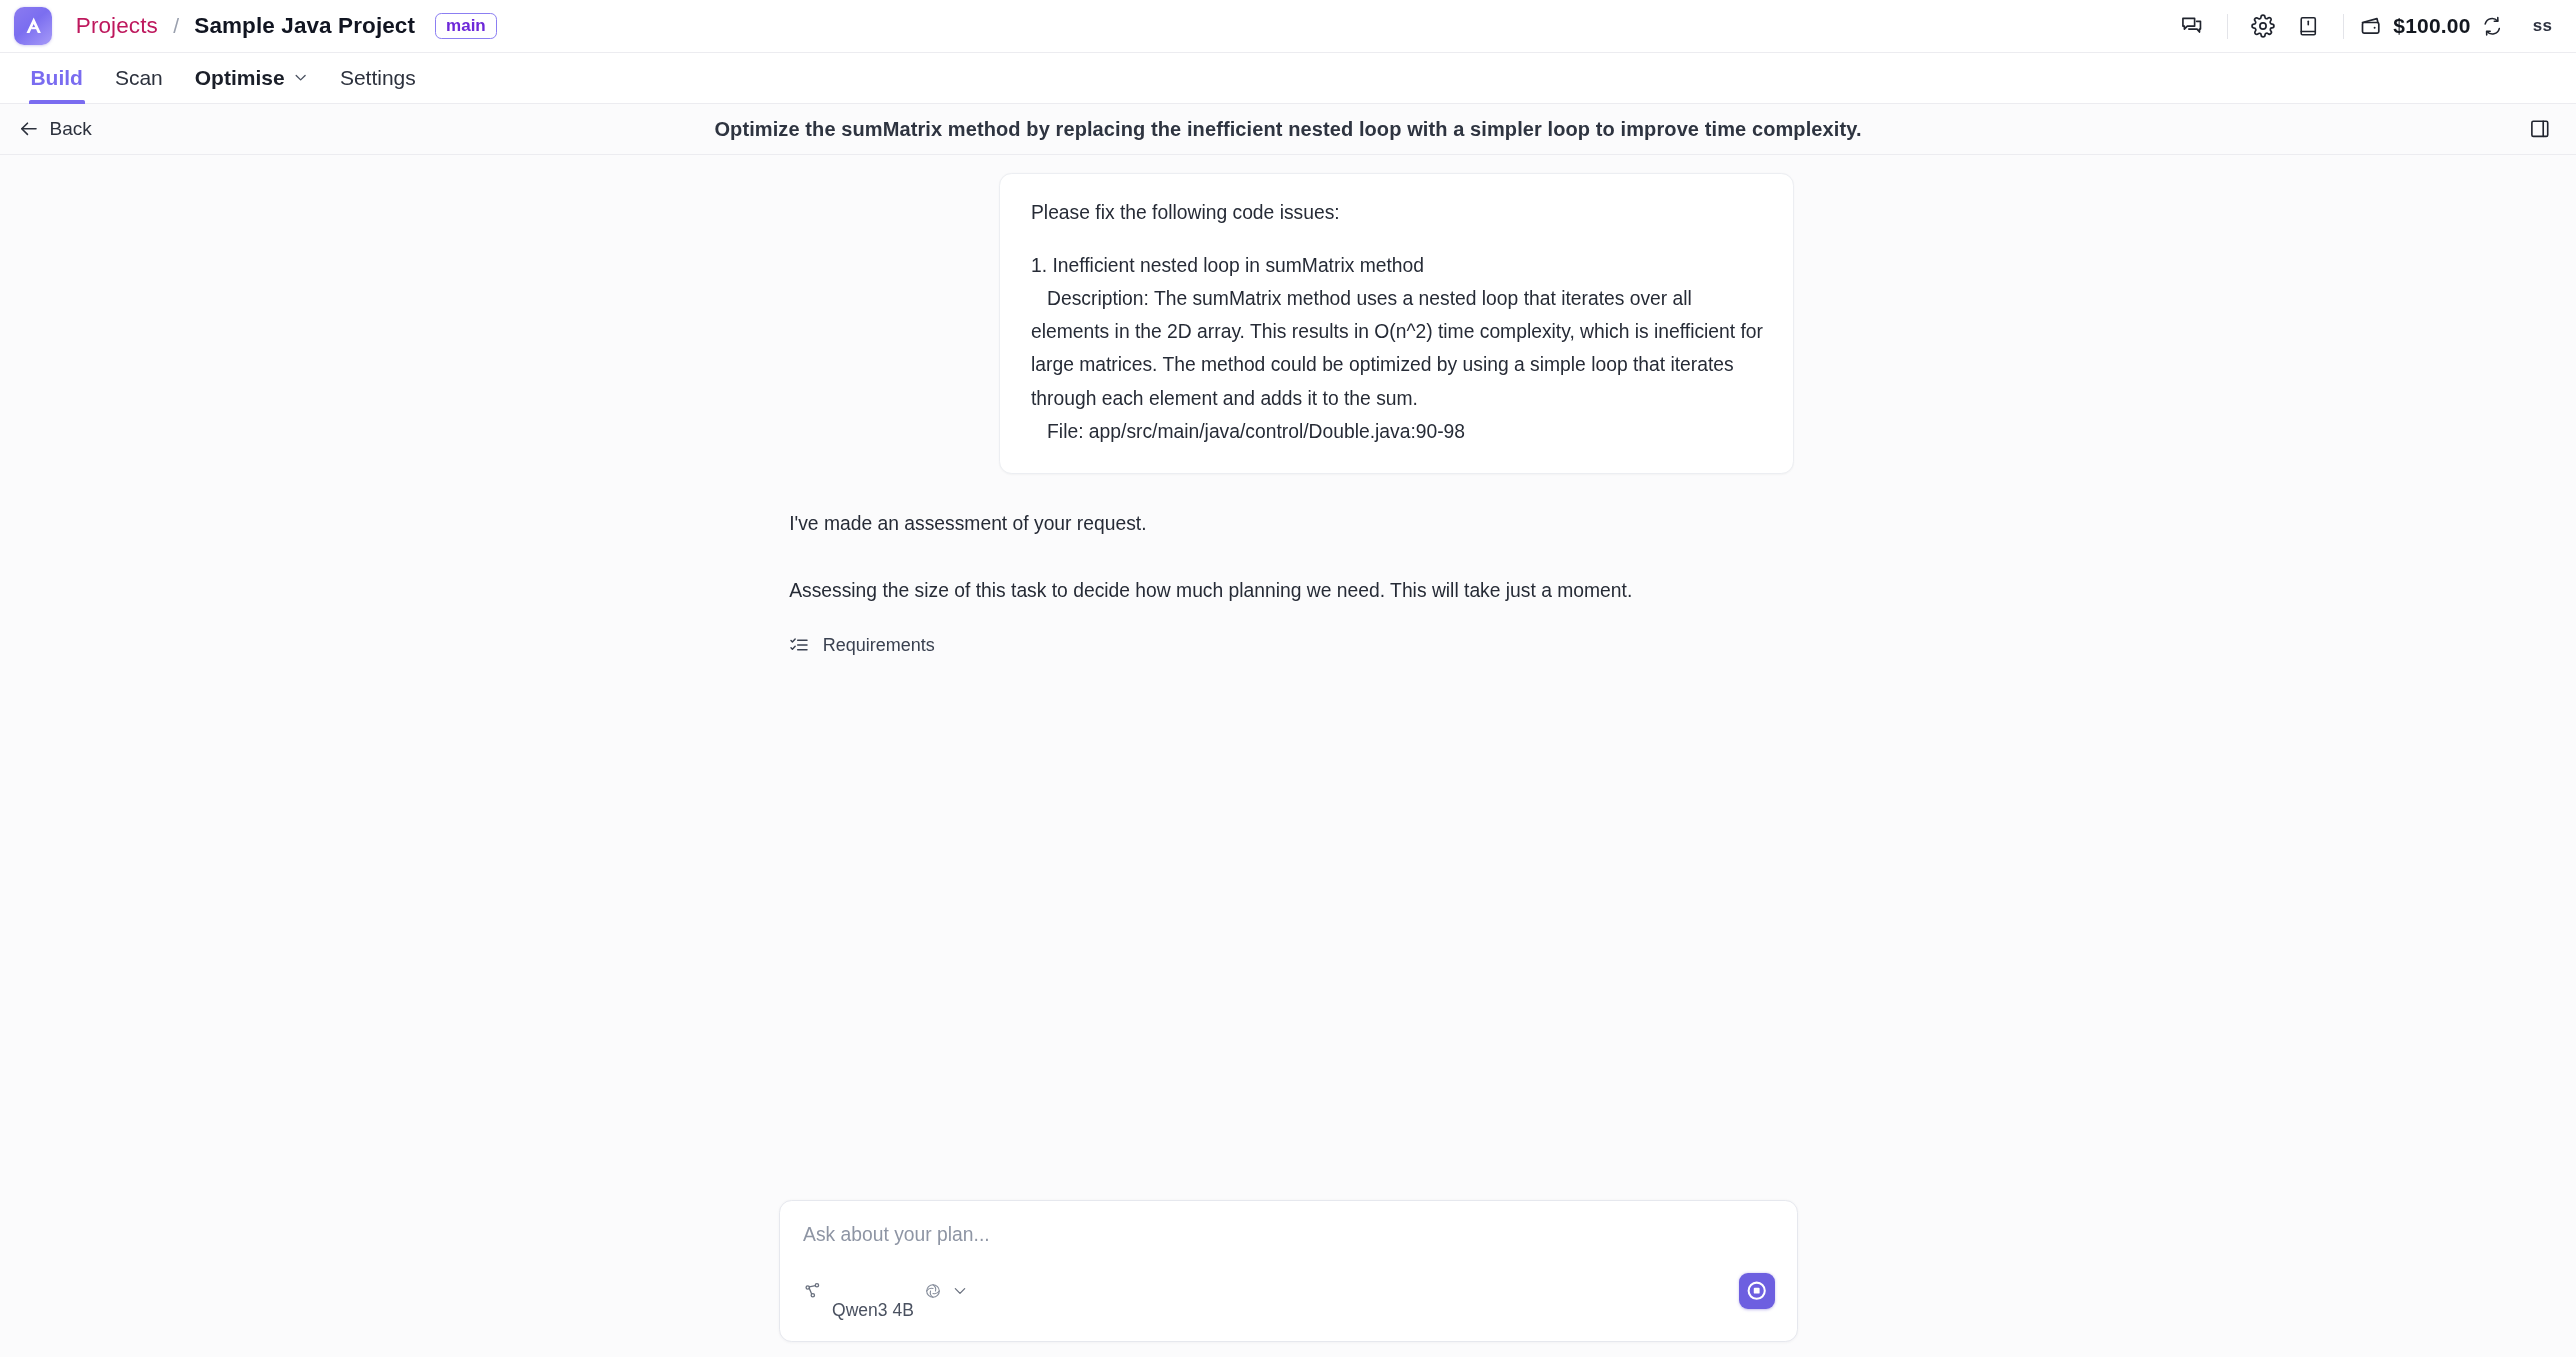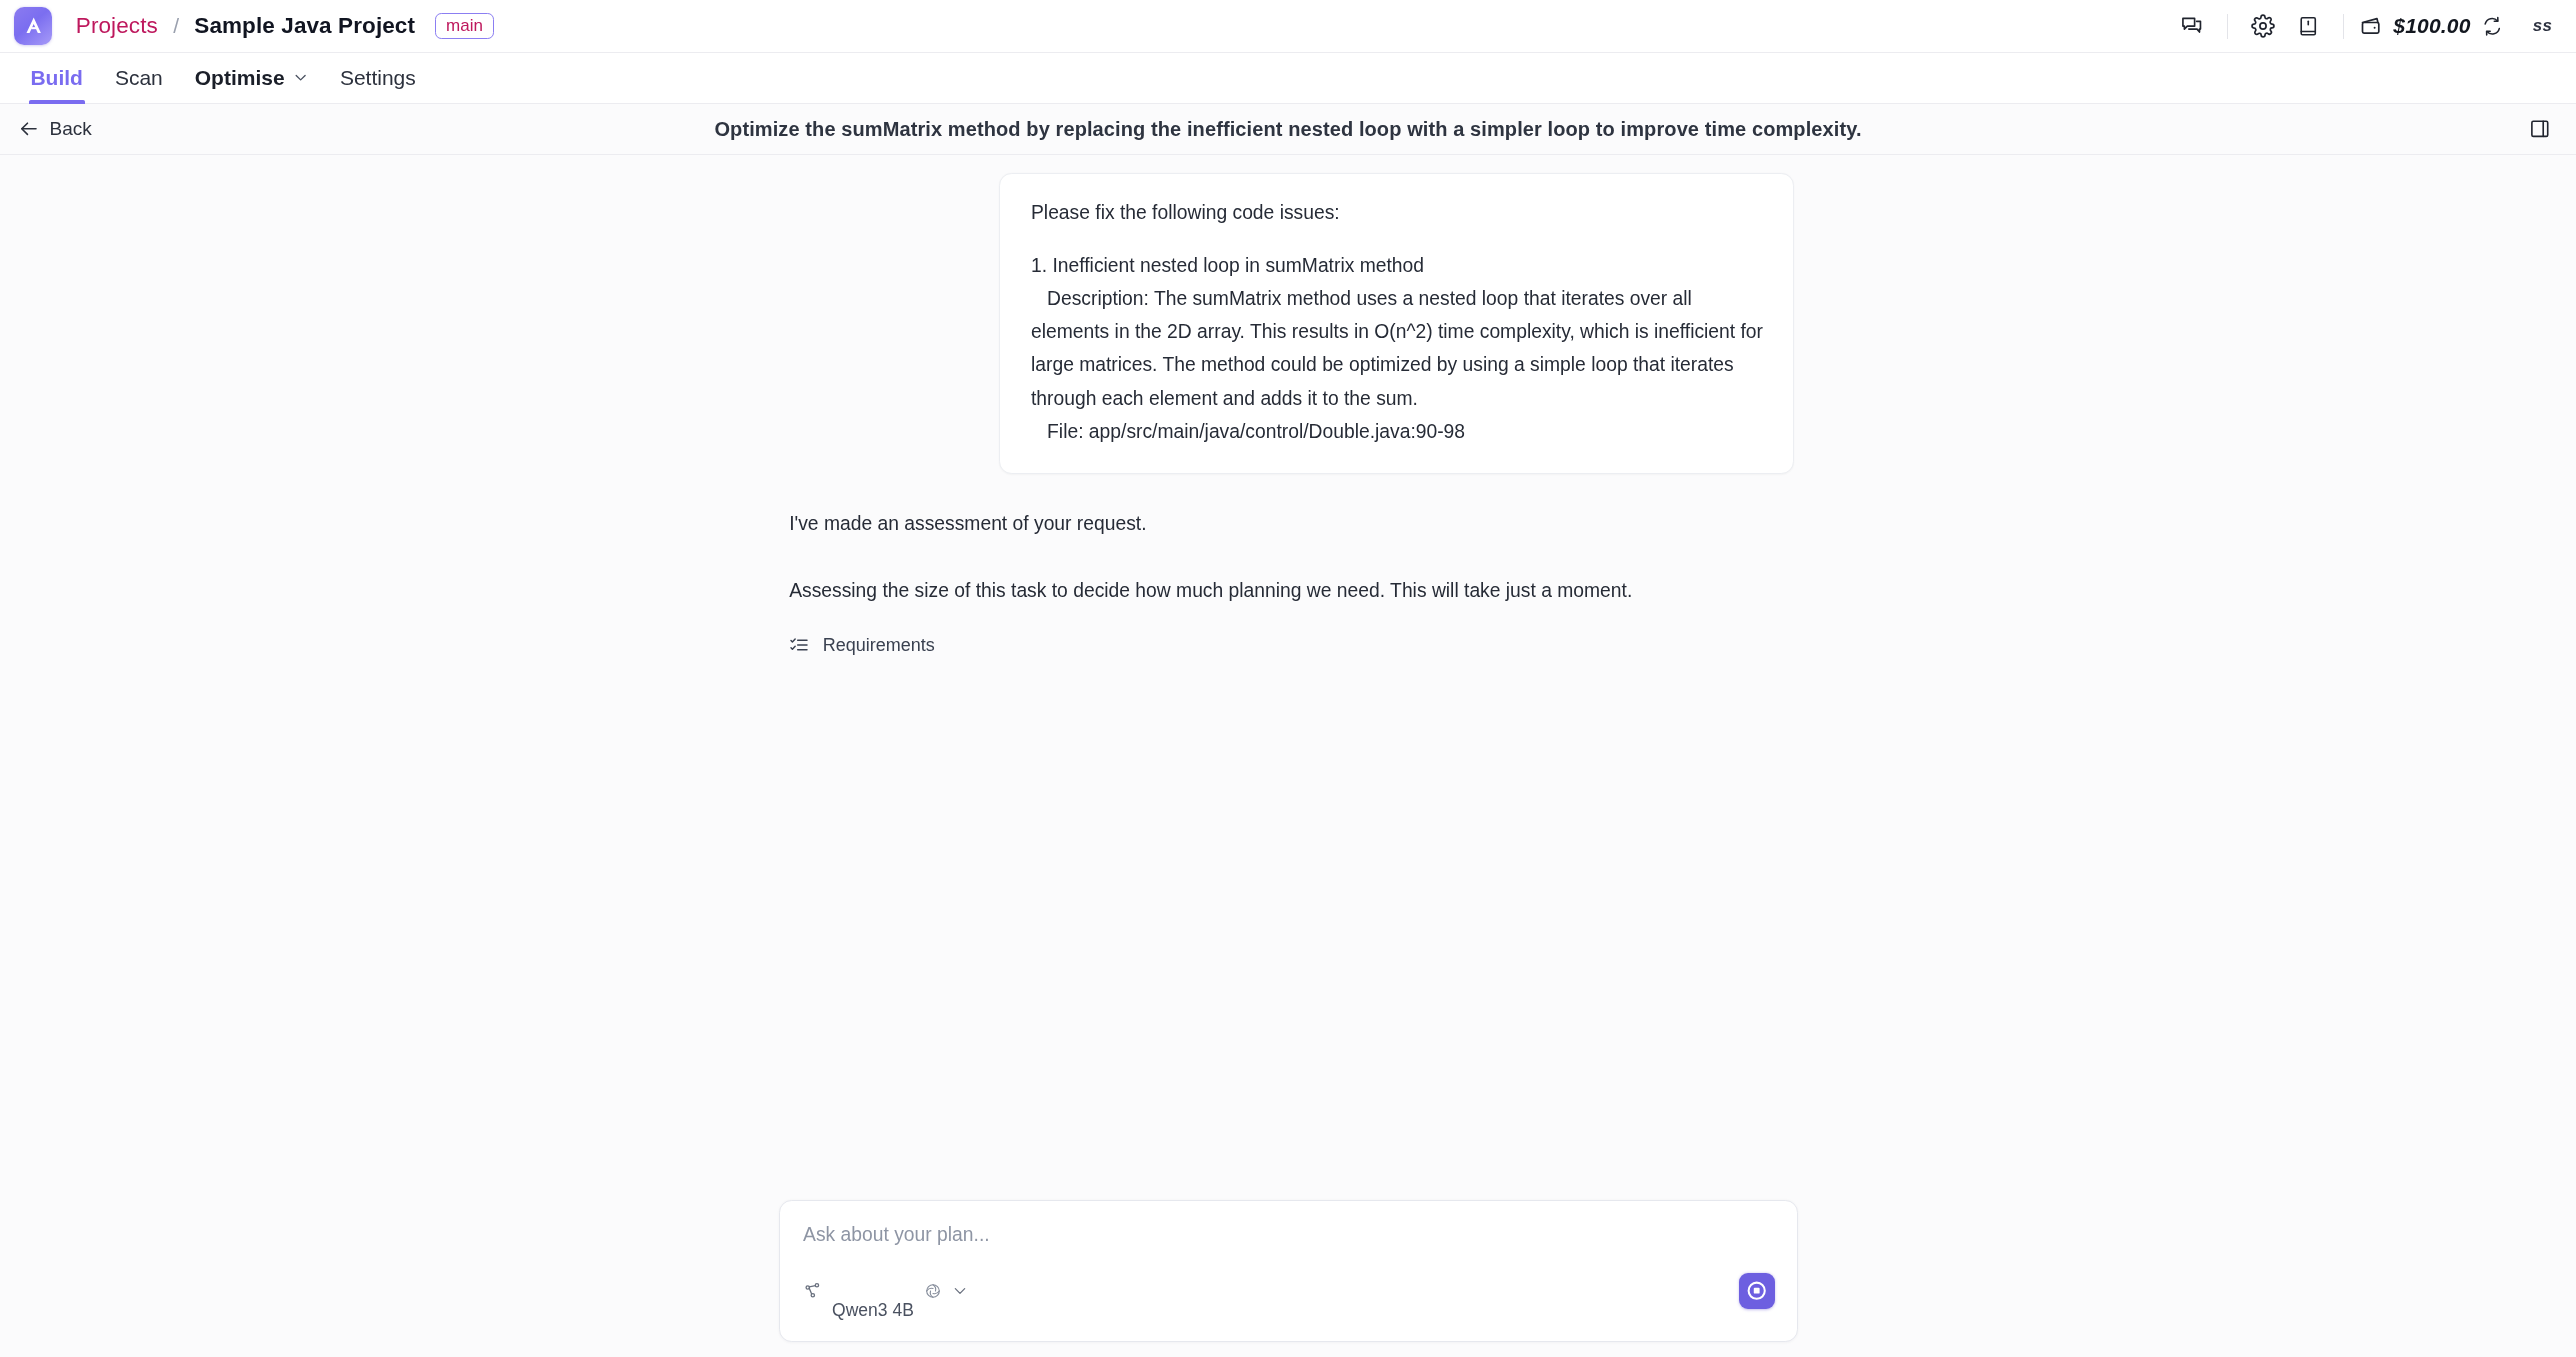--- a/index.html
+++ b/index.html
@@ -62,35 +62,35 @@
   }
   .crumb-current {
     color: #111521;
     font-weight: 700;
     font-size: 22.5px;
     letter-spacing: 0.1px;
   }
   .branch-badge {
     margin-left: 20px;
     border: 0.9px solid #8b7ef2;
-    color: #be185d;
+    color: #6d28d9;
     border-radius: 6.3px;
     font-size: 17px;
     padding: 2.7px 10px 4.5px;
     line-height: 1;
     background: #fff;
+    font-weight: bold;
   }
 
   .topbar-spacer { flex: 1 1 auto; }
 
   .topbar-actions {
     display: flex;
     align-items: center;
     gap: 0;
-    font-style: italic;
   }
   .tb-btn {
     width: 45px; height: 40px;
     display: flex; align-items: center; justify-content: center;
     background: transparent; border: none; cursor: pointer;
     color: #20242e;
   }
   .tb-divider {
     width: 0.9px; height: 25px;
     background: #e3e4e9;

